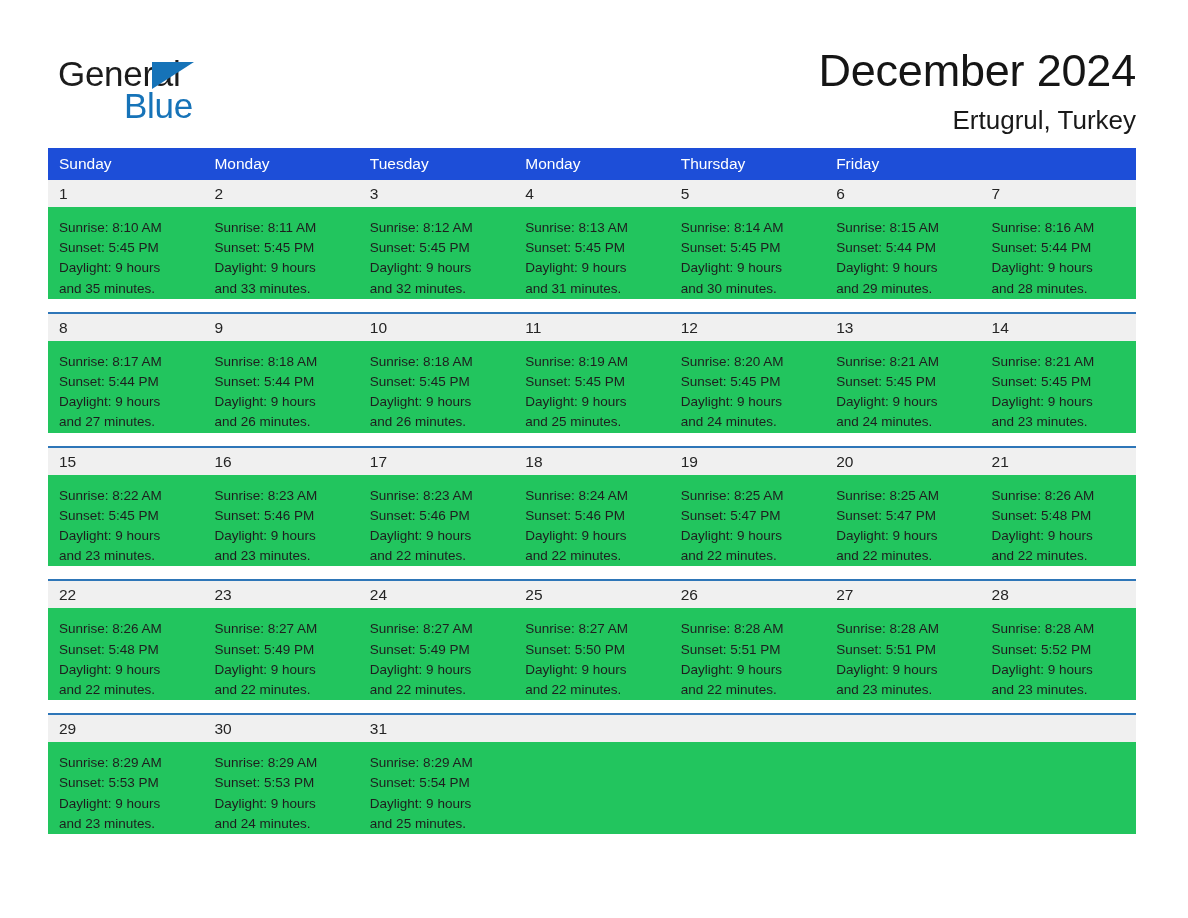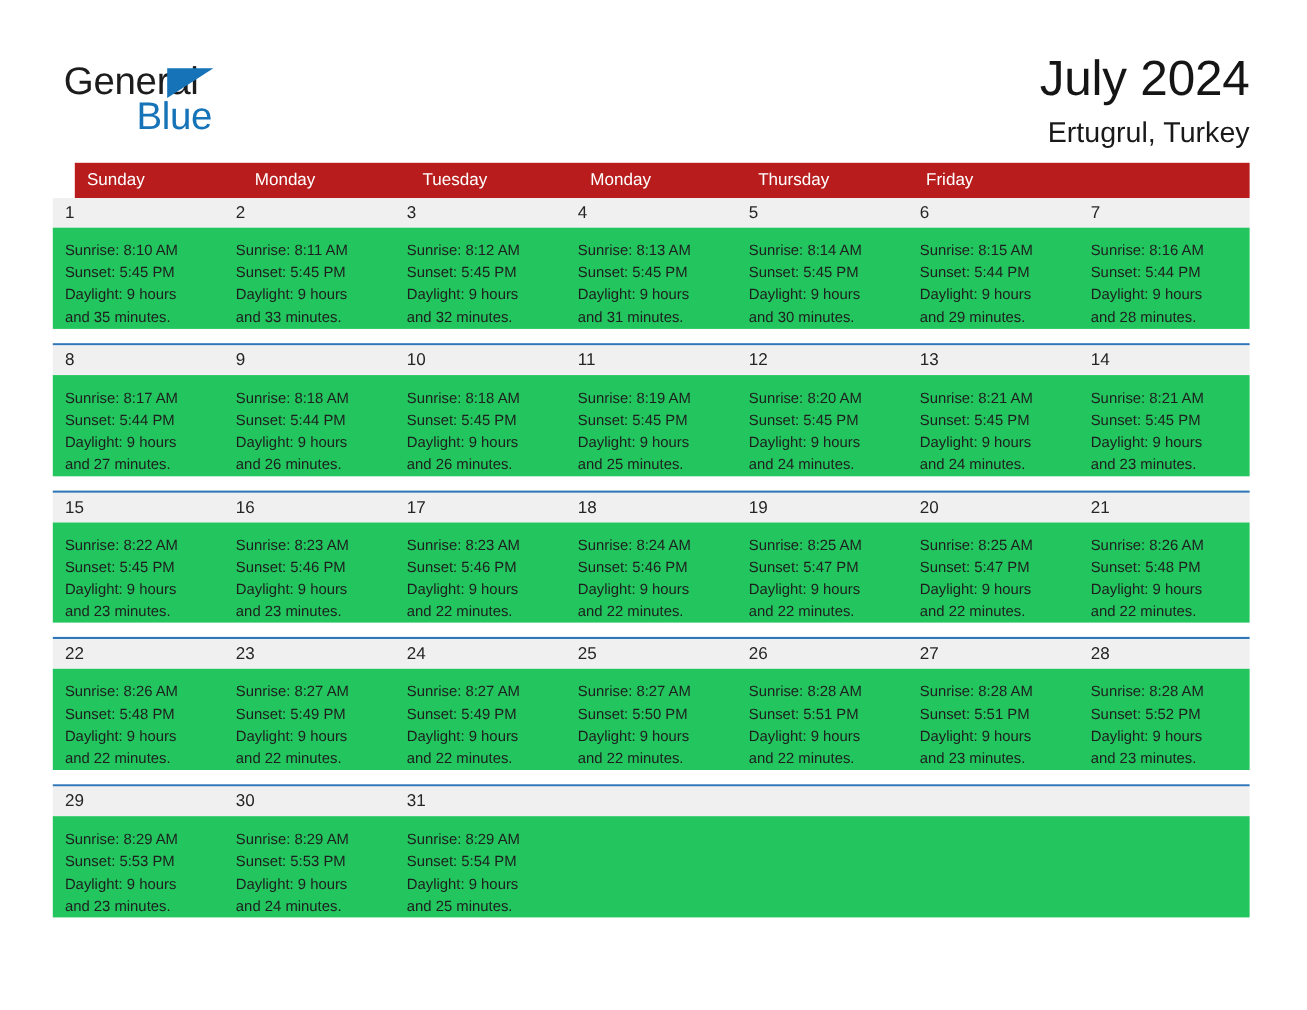--- a/index.html
+++ b/index.html
@@ -93,23 +93,22 @@
 
   
   .calendar {
     margin: 0 52px 0 48px;
     width: 1088px;
   }
 
   .weekday-row {
     display: grid;
     grid-template-columns: repeat(7, 1fr);
-    background: #b91c1c;
+    background: #1d4ed8;
     height: 32px;
-    margin-left: 20px;
   }
   .weekday {
     color: #ffffff;
     font-size: 15.5px;
     line-height: 32px;
     padding-left: 11px;
     white-space: nowrap;
   }
 
   .week {
@@ -160,21 +159,21 @@
 
 <div class="page">
 
   <div class="masthead">
     <div class="brand">
       <span class="brand-general">General</span>
       <span class="brand-tri"></span>
       <span class="brand-blue">Blue</span>
     </div>
     <div class="titles">
-      <h1 class="month-title">July 2024</h1>
+      <h1 class="month-title">December 2024</h1>
       <h2 class="location-title">Ertugrul, Turkey</h2>
     </div>
   </div>
 
   <div class="calendar">
 
     <div class="weekday-row">
       <div class="weekday">Sunday</div>
       <div class="weekday">Monday</div>
       <div class="weekday">Tuesday</div>

